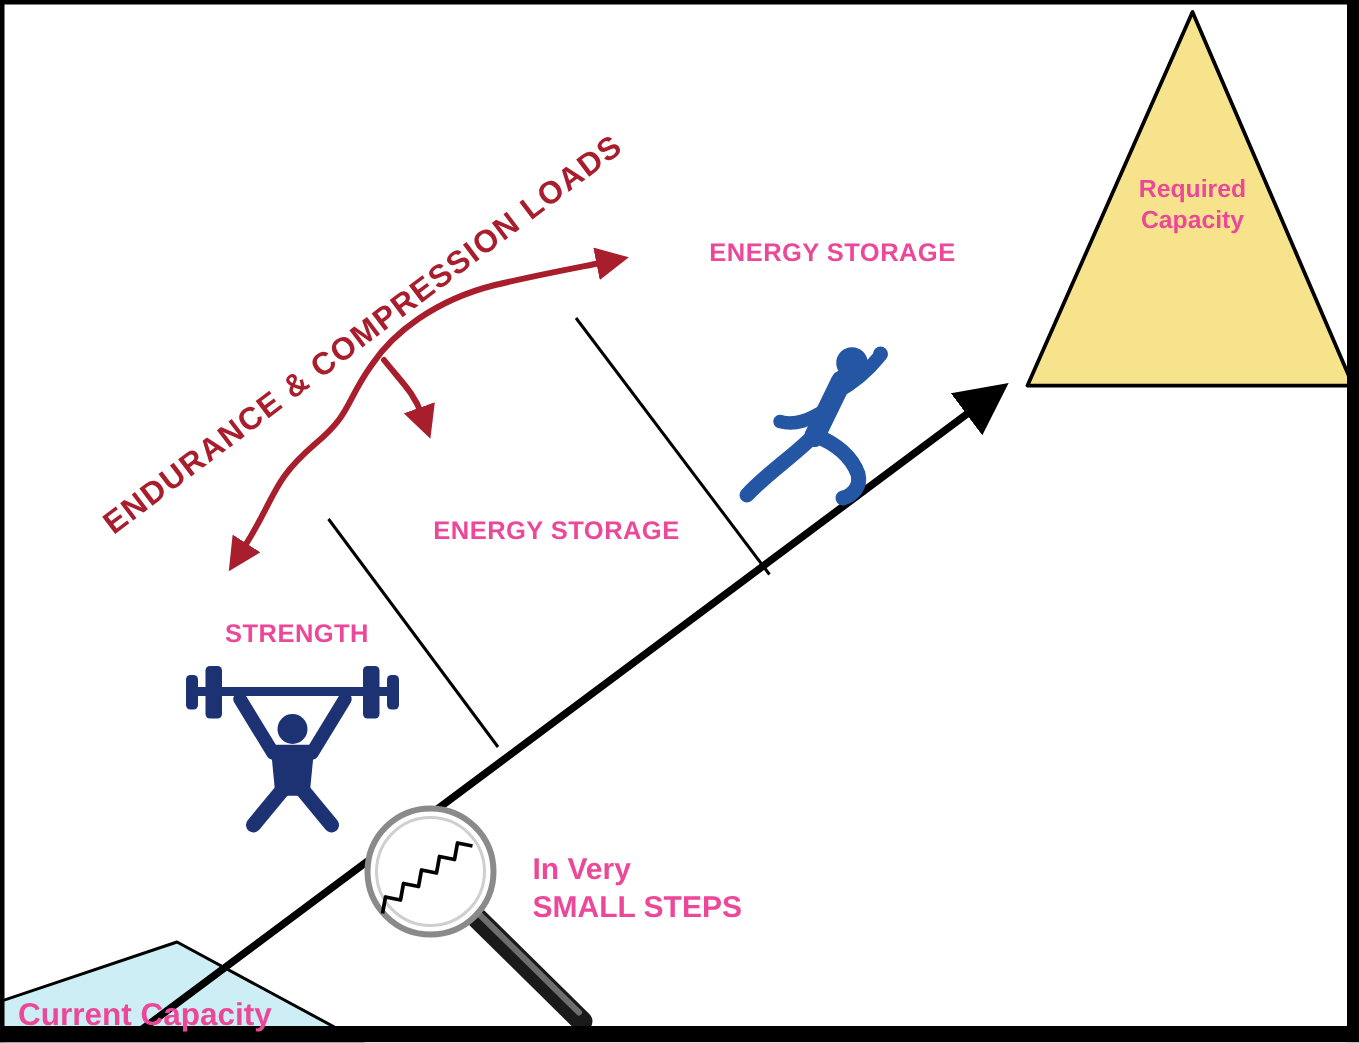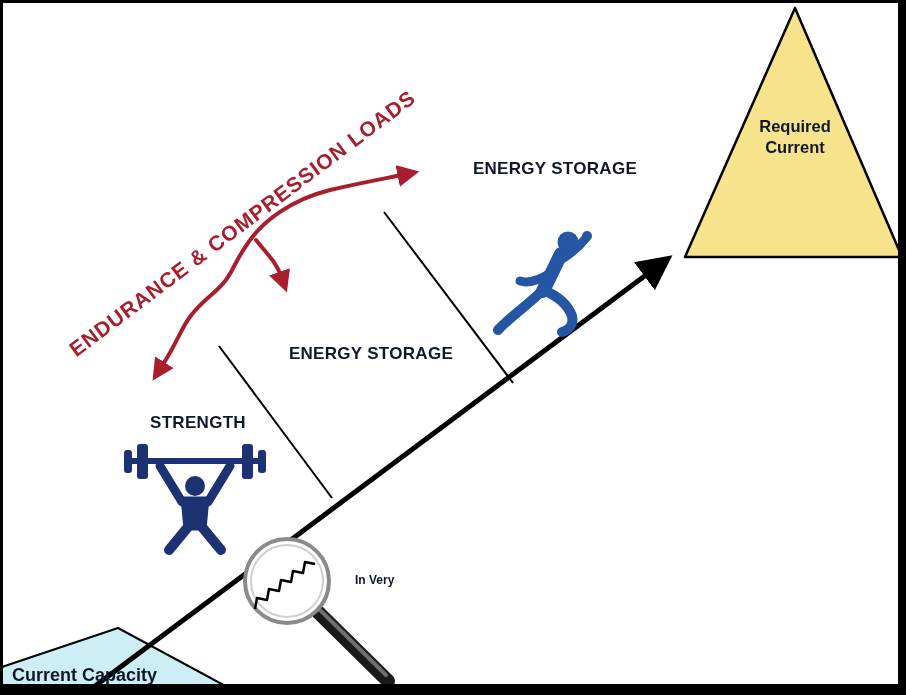--- a/index.html
+++ b/index.html
@@ -6,31 +6,31 @@
   #stage{
     position:relative;
     width:906px;height:695px;
     background:#ffffff;
     overflow:hidden;
     font-family:"Liberation Sans", sans-serif;
   }
   #shapes{position:absolute;left:0;top:0;width:906px;height:695px;}
   .lbl{
     position:absolute;
-    color:#0f172a;
+    color:#ec4899;
     font-weight:bold;
     z-index:5;
   }
   .center{text-align:center;}
   #strength-label{left:98px;top:413px;width:200px;font-size:17px;letter-spacing:.3px;}
   #energy-storage-label{left:271px;top:344px;width:200px;font-size:17px;letter-spacing:.3px;}
   #esr-label{left:455px;top:158px;width:200px;font-size:17px;line-height:21px;letter-spacing:.3px;}
-  #small-steps-label{left:355px;top:568px;font-size:12px;line-height:25px;}
+  #small-steps-label{left:355px;top:568px;font-size:20px;line-height:25px;}
   #required-capacity-label{left:725px;top:116px;width:140px;font-size:16.5px;line-height:21px;}
-  #current-capacity-label{left:12px;top:665px;font-size:18px;}
+  #current-capacity-label{left:12px;top:665px;font-size:21px;}
   #endurance-label{
     left:72px;top:340px;
     font-size:21px;
     letter-spacing:1px;
     color:#a81e2d;
     white-space:nowrap;
     transform-origin:left center;
     transform:rotate(-37deg);
   }
   .line{display:block;}
@@ -110,22 +110,23 @@
   <div class="lbl center" id="strength-label">STRENGTH</div>
 
   <div class="lbl center" id="energy-storage-label">ENERGY STORAGE</div>
 
   <div class="lbl center" id="esr-label">
     <span class="line">ENERGY STORAGE</span>
   </div>
 
   <div class="lbl" id="small-steps-label">
     <span class="line">In Very</span>
+    <span class="line">SMALL STEPS</span>
   </div>
 
   <div class="lbl center" id="required-capacity-label">
     <span class="line">Required</span>
-    <span class="line">Current</span>
+    <span class="line">Capacity</span>
   </div>
 
   <div class="lbl" id="current-capacity-label">Current Capacity</div>
 
 </div>
 
 </body></html>

